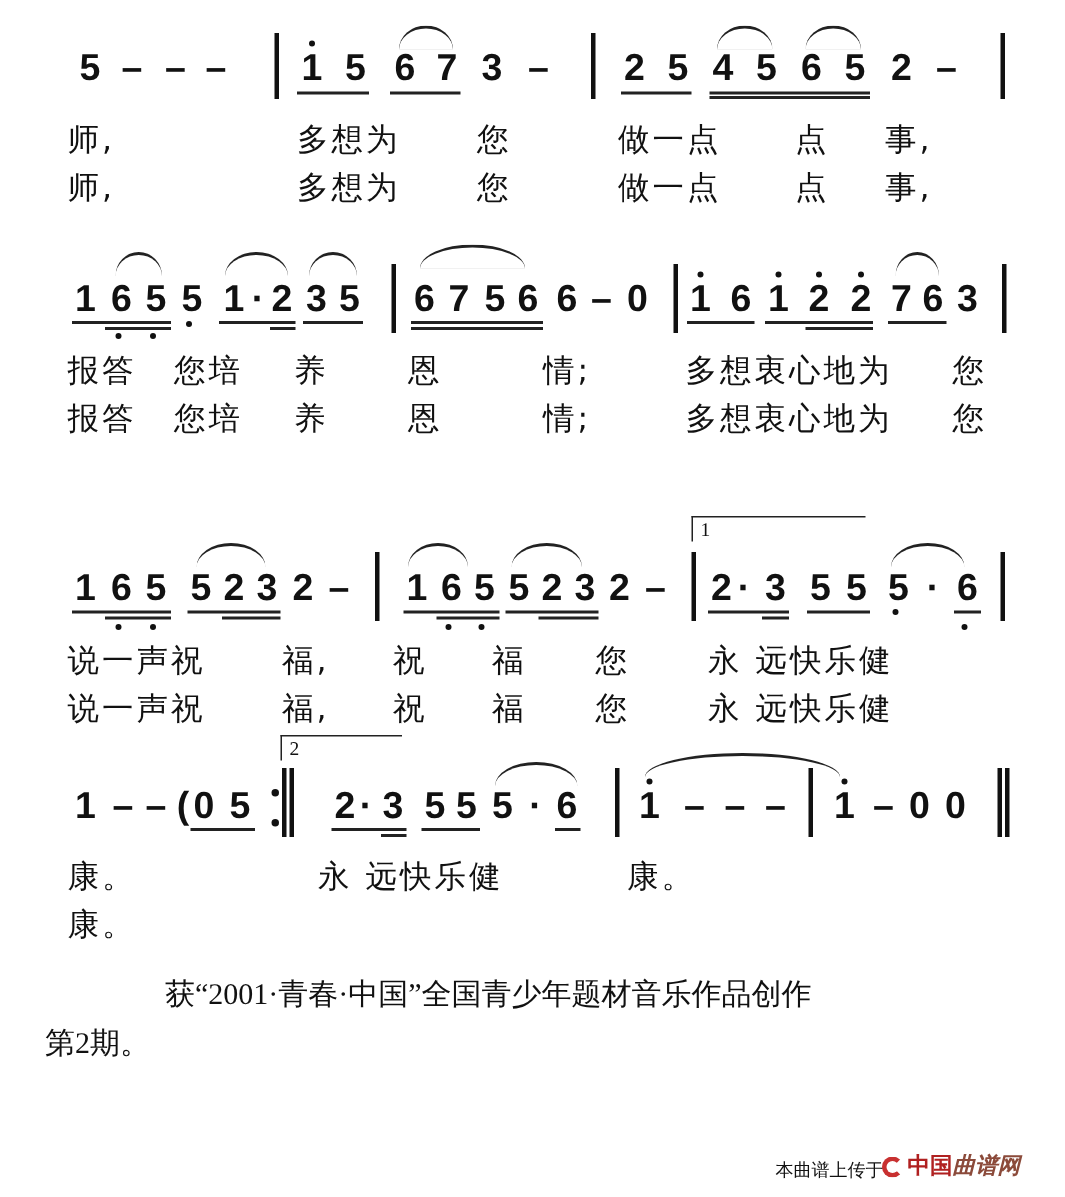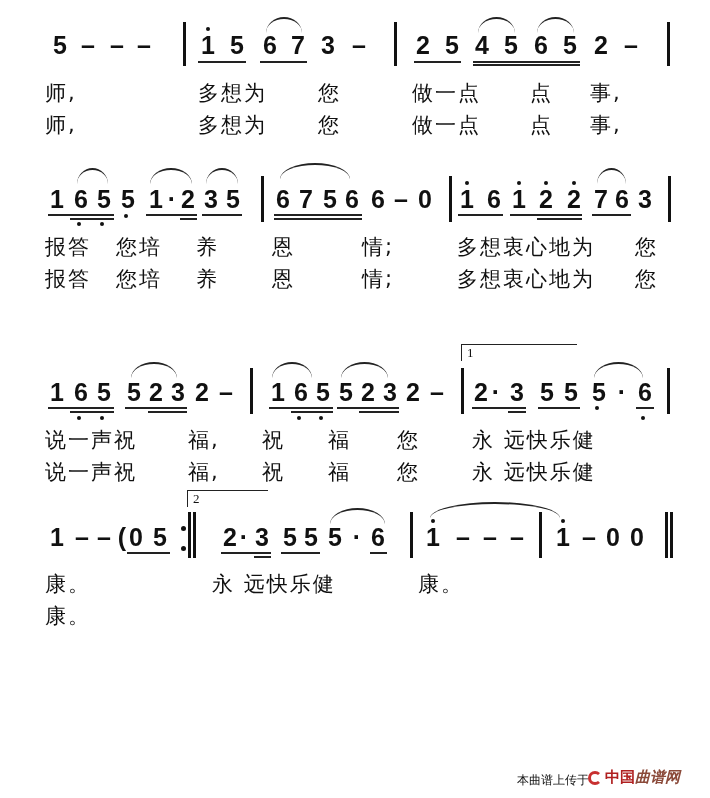--- a/index.html
+++ b/index.html
@@ -241,19 +241,21 @@
     <div class="dot" style="left: 181px; top: 546px; width: 5px; height: 5px;"></div>
     <div class="volta" style="left: 187px; top: 490px; width: 80px;"></div>
     <div class="volta-num" style="left: 193px; top: 491px;">2</div>
     <div class="lyric" style="left: 45px; top: 571px;">康。</div>
     <div class="lyric" style="left: 212px; top: 571px;">永 远快乐健</div>
     <div class="lyric" style="left: 418px; top: 571px;">康。</div>
     <div class="lyric" style="left: 45px; top: 603px;">康。</div>
   </div>
 
 <div class="note-text">
+  <div><span class="indent"></span><span>获“2001·青春·中国”全国青少年题材音乐作品创作</span></div>
+  <div style="margin-left:-40px">第2期。</div>
 </div>
 
 <div class="credit">本曲谱上传于</div>
 <div class="logo"></div>
 <div class="brand">
   <span class="c1">中国</span><span class="c2">曲谱网</span>
 </div>
 
 </body></html>

